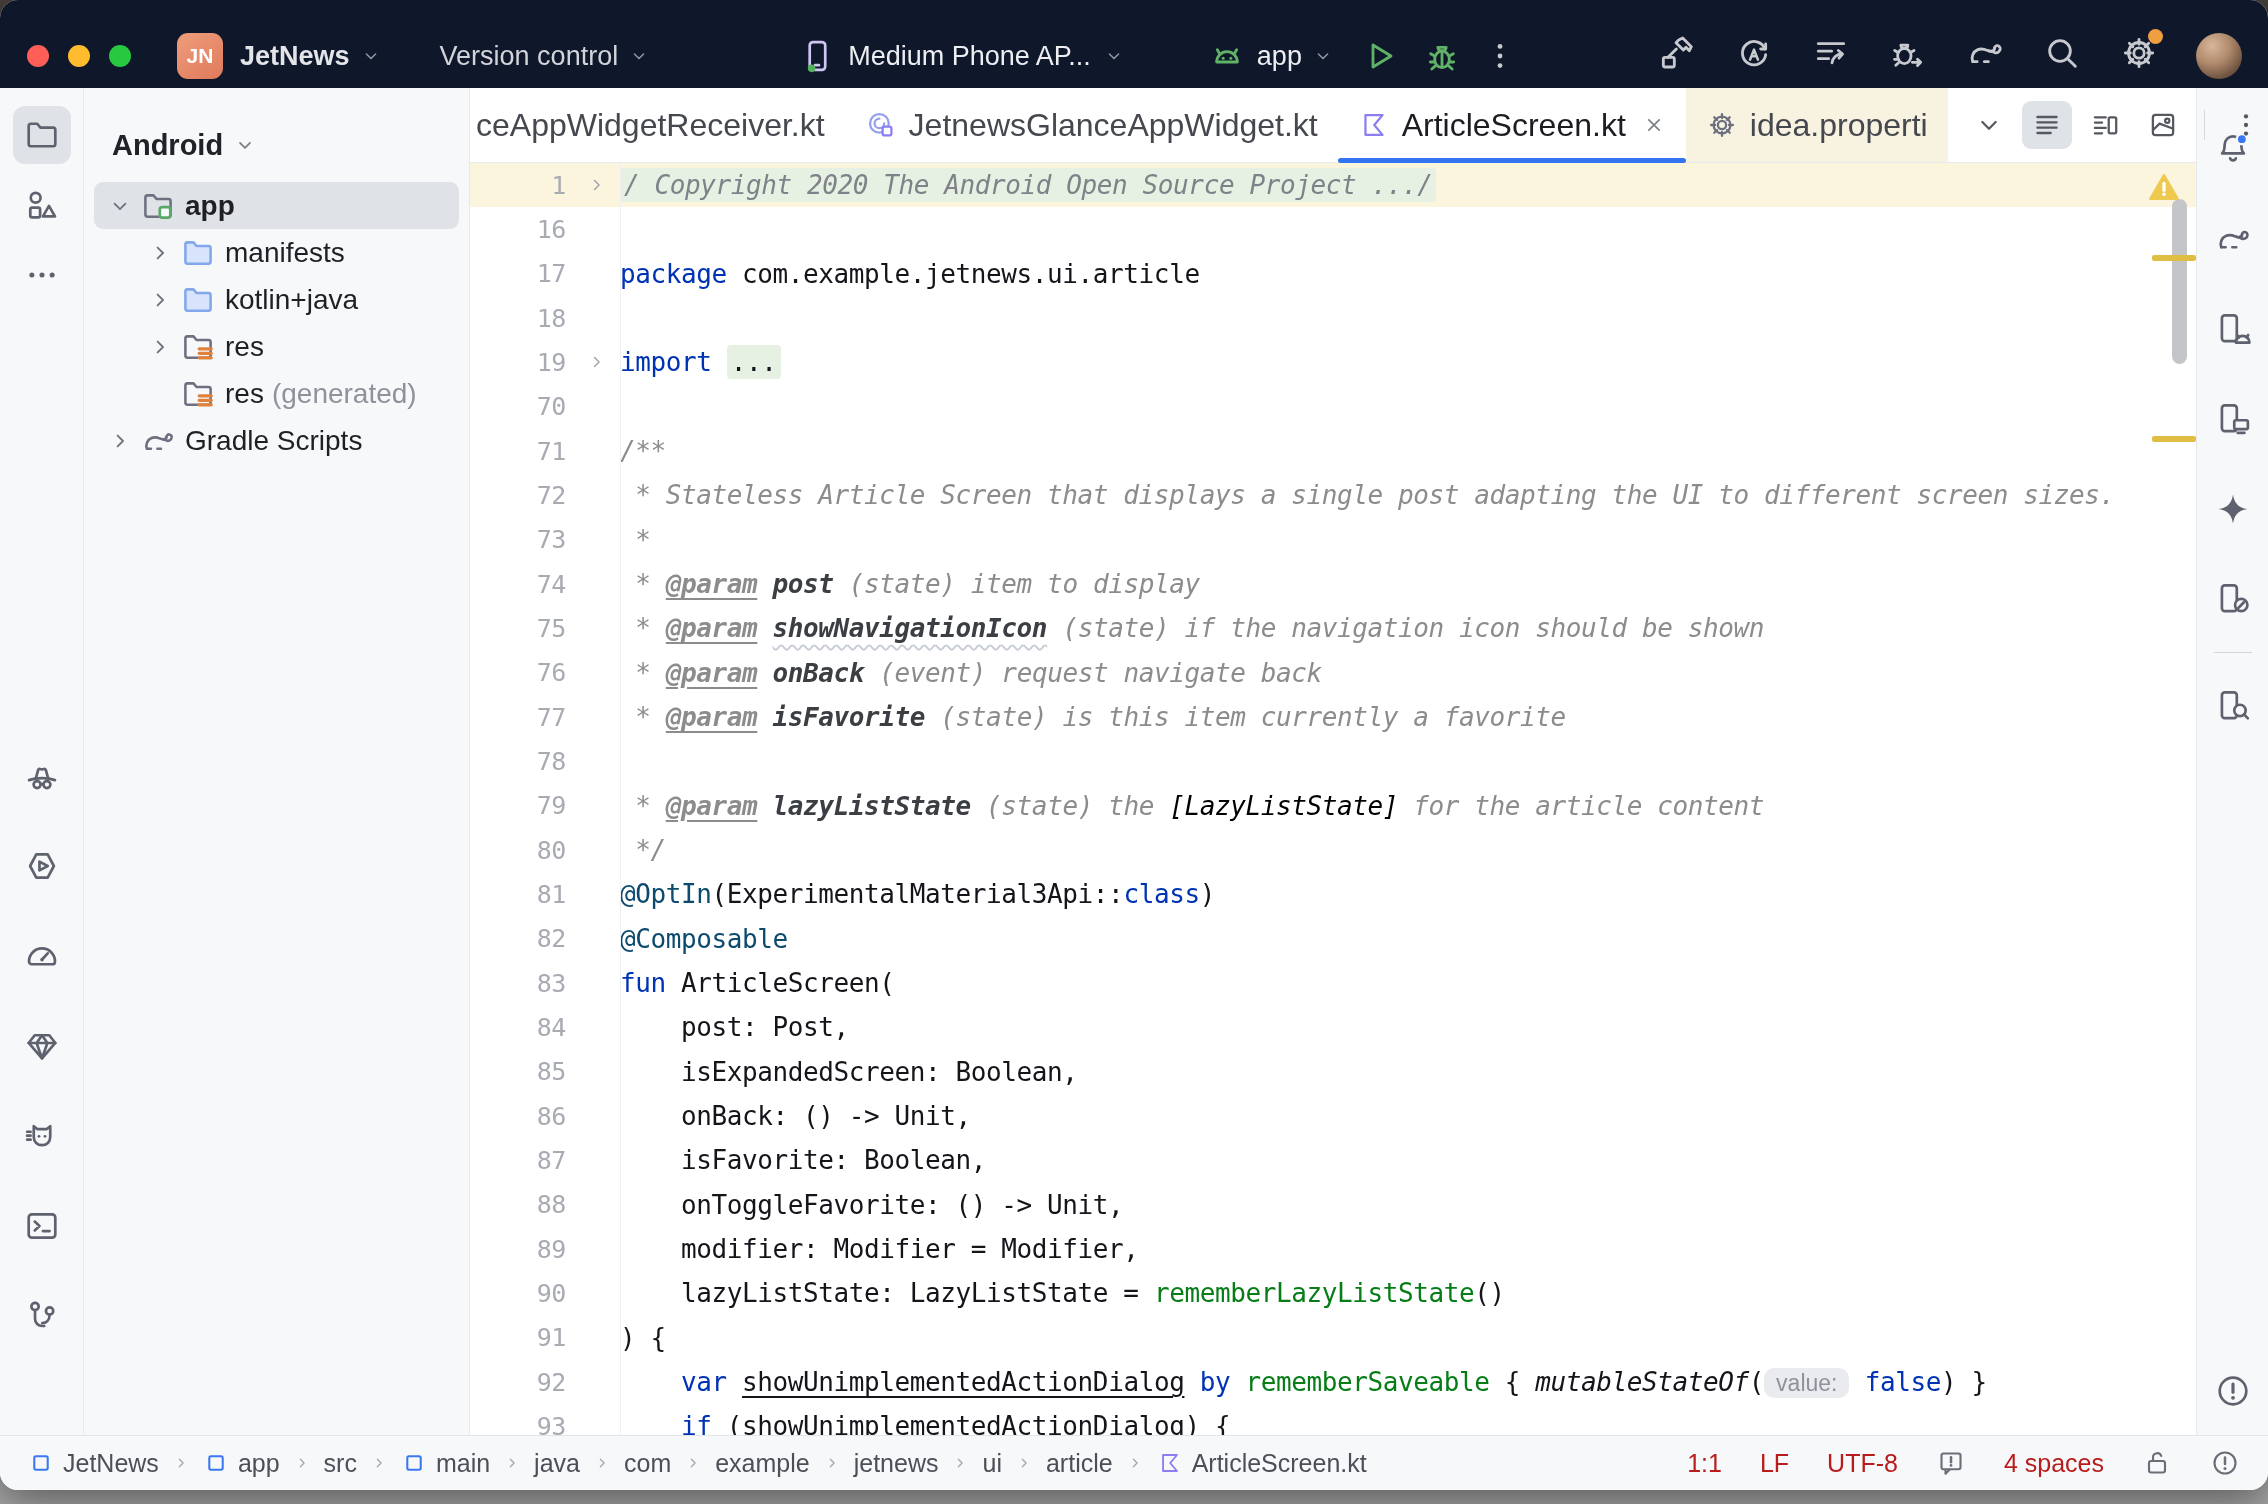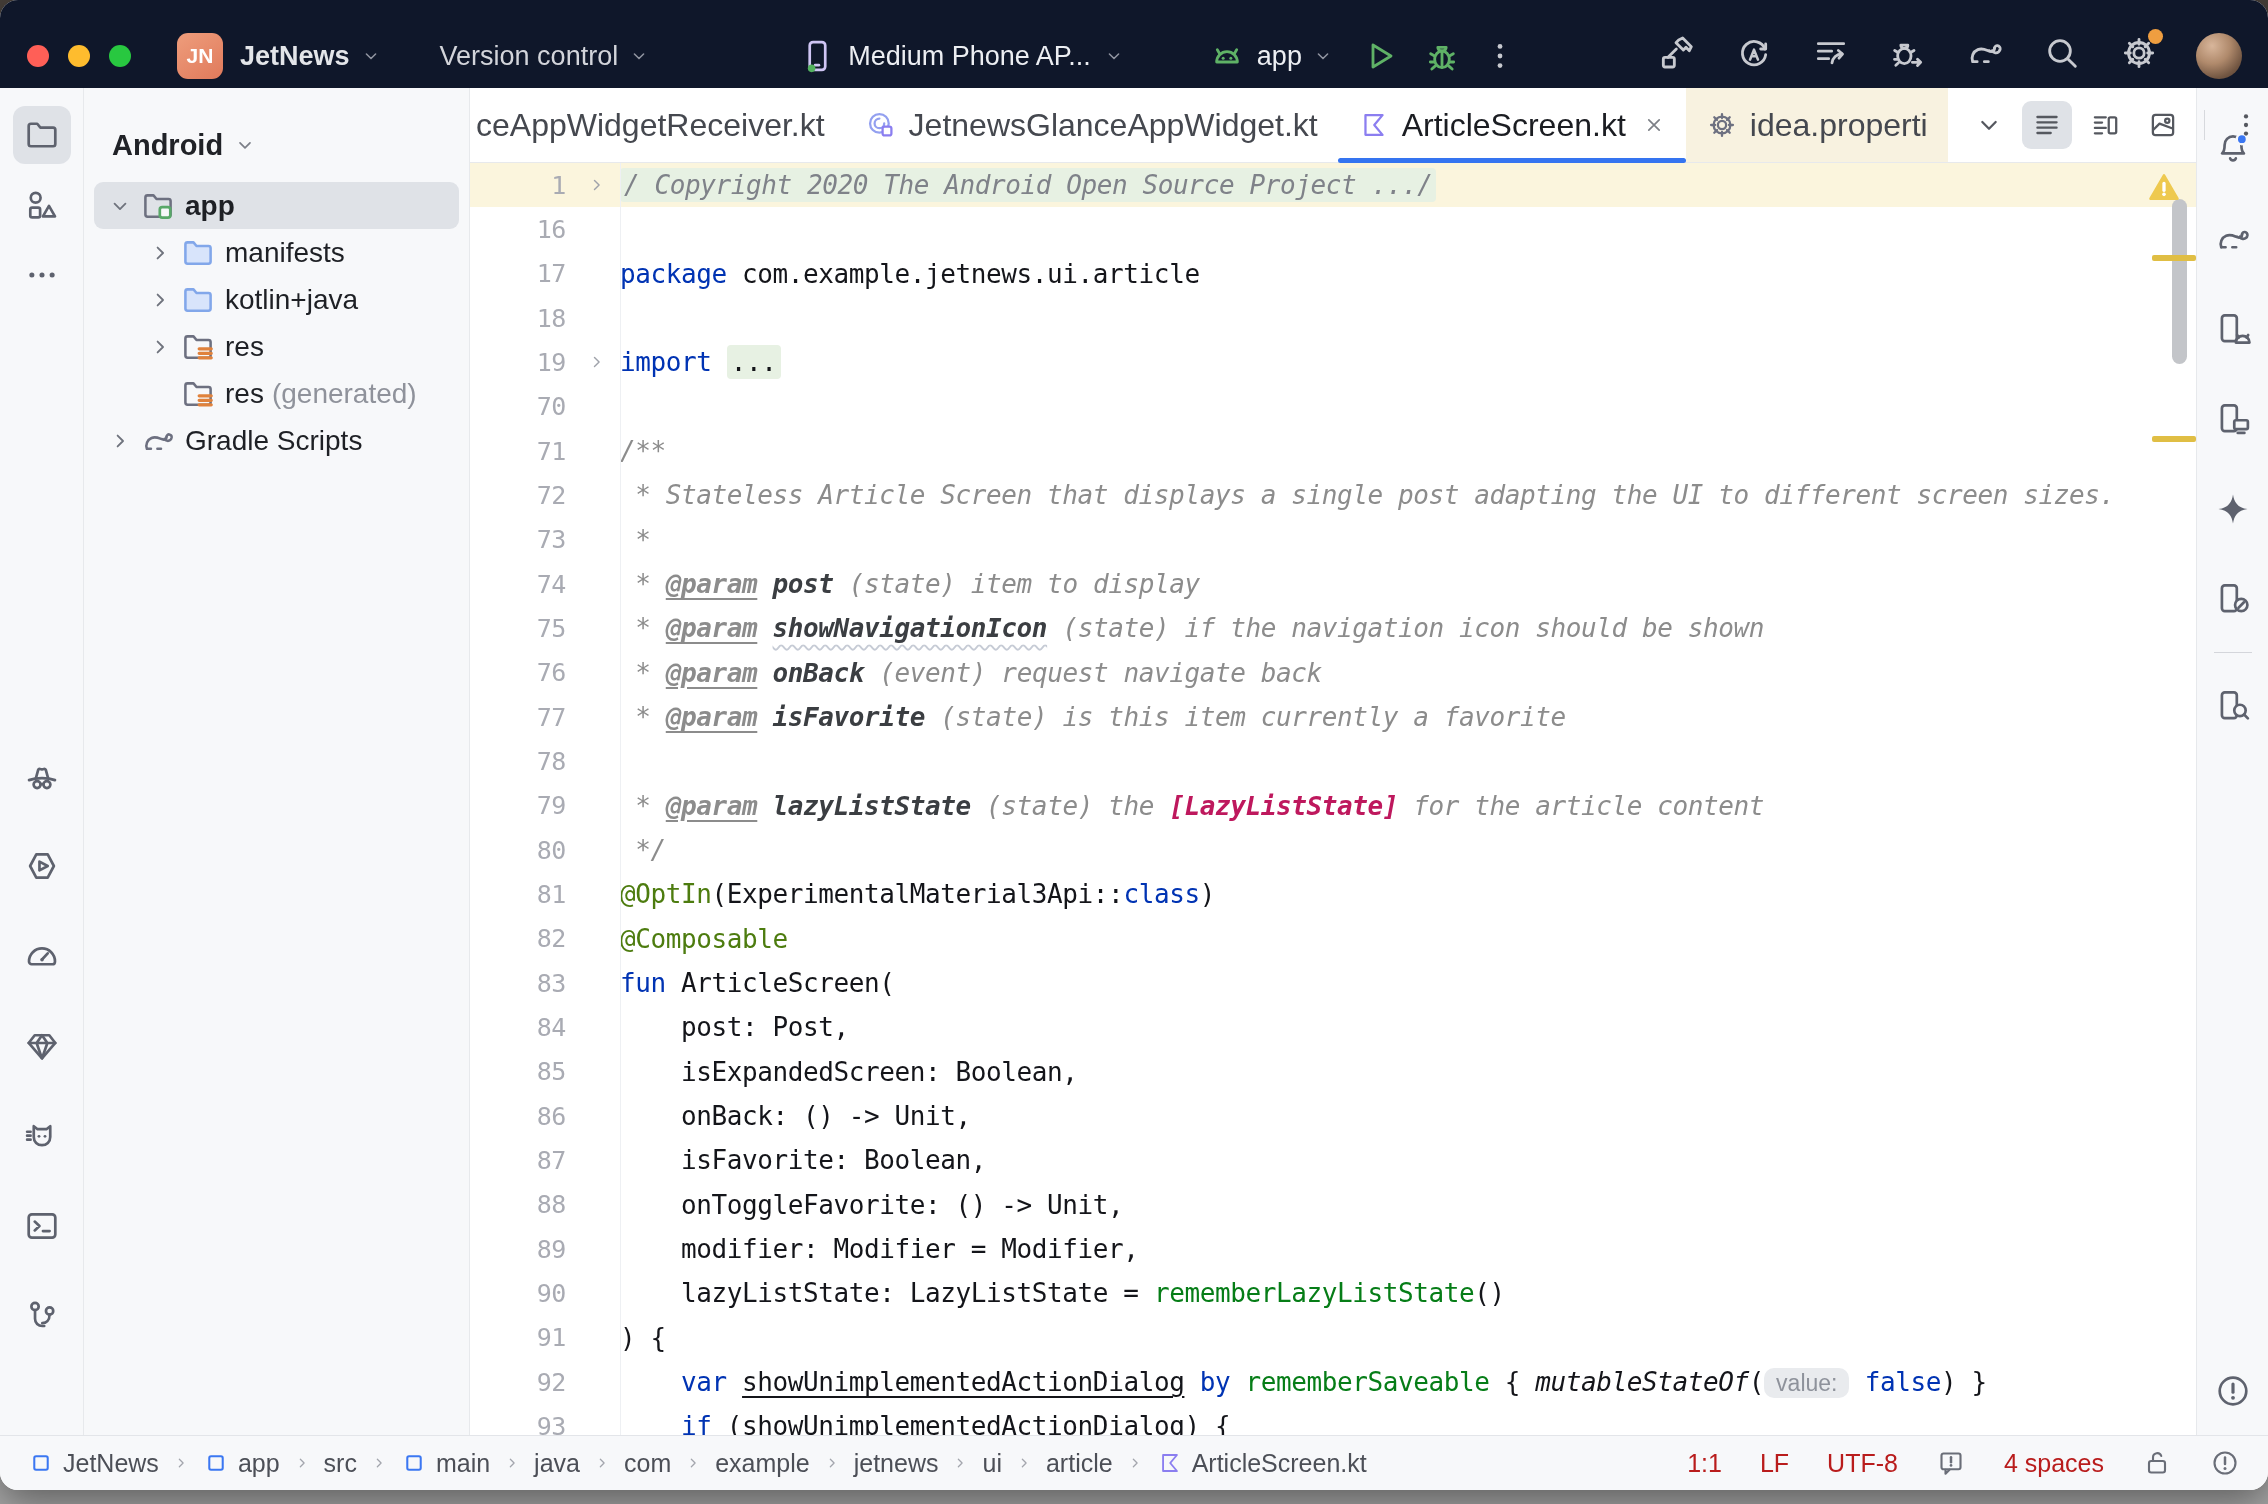--- a/index.html
+++ b/index.html
@@ -77,28 +77,28 @@
   .code { flex:1; position:relative; overflow:hidden;
           font-family:"DejaVu Sans Mono",monospace; font-size:26px; letter-spacing:-0.4px; }
   .gutline { position:absolute; left:150px; top:0; bottom:0; width:1px; background:#eef0f3; z-index:3; }
   .crow { display:flex; height:44.33px; align-items:center; position:relative; }
   .crow.hl { background:#fbf5dd; }
   .crow .num { width:104px; text-align:right; padding-right:8px; flex:none; color:#a9abb3; font-size:25px; }
   .crow .foldc { width:46px; flex:none; display:flex; justify-content:center; color:#9fa2aa; }
   .crow .ctext { white-space:pre; color:#14151a; }
 
   .sg-kw { color:#0033b3; font-weight:normal; }
-  .sg-ann { color:#4d7c0f; }
+  .sg-ann { color:#0c4a6e; }
   .sg-cmt { color:#8c8c8c; font-style:italic; }
   .sg-doctag { color:#8c8c8c; font-style:italic; font-weight:bold;
                text-decoration:underline; text-underline-offset:5px; }
   .sg-docname { color:#3b3e42; font-style:italic; font-weight:bold; }
   .sg-squig { text-decoration:underline; text-decoration-style:wavy; text-decoration-color:#c6cbd5;
               text-underline-offset:7px; text-decoration-thickness:1.5px; }
-  .sg-docbold { color:#be185d; font-style:italic; font-weight:bold; }
+  .sg-docbold { color:#000000; font-style:italic; font-weight:normal; }
   .sg-fn { color:#067d17; }
   .sg-itl { font-style:italic; color:#14151a; }
   .sg-und { color:#14151a; text-decoration:underline; text-underline-offset:5px; }
   .sg-pl { color:#14151a; }
   .sg-foldbg { background:#e7f1e3; border-radius:4px; padding:2px 4px; }
   .sg-cmt.sg-foldbg { color:#7f8289; }
   .sg-hint { background:#e9ebee; color:#8e929b; border-radius:10px; padding:2px 12px;
              font-family:"Liberation Sans",sans-serif; font-size:23px; font-style:normal; letter-spacing:0; }
 
   .warnflag { position:absolute; top:6px; right:14px; z-index:5; }

